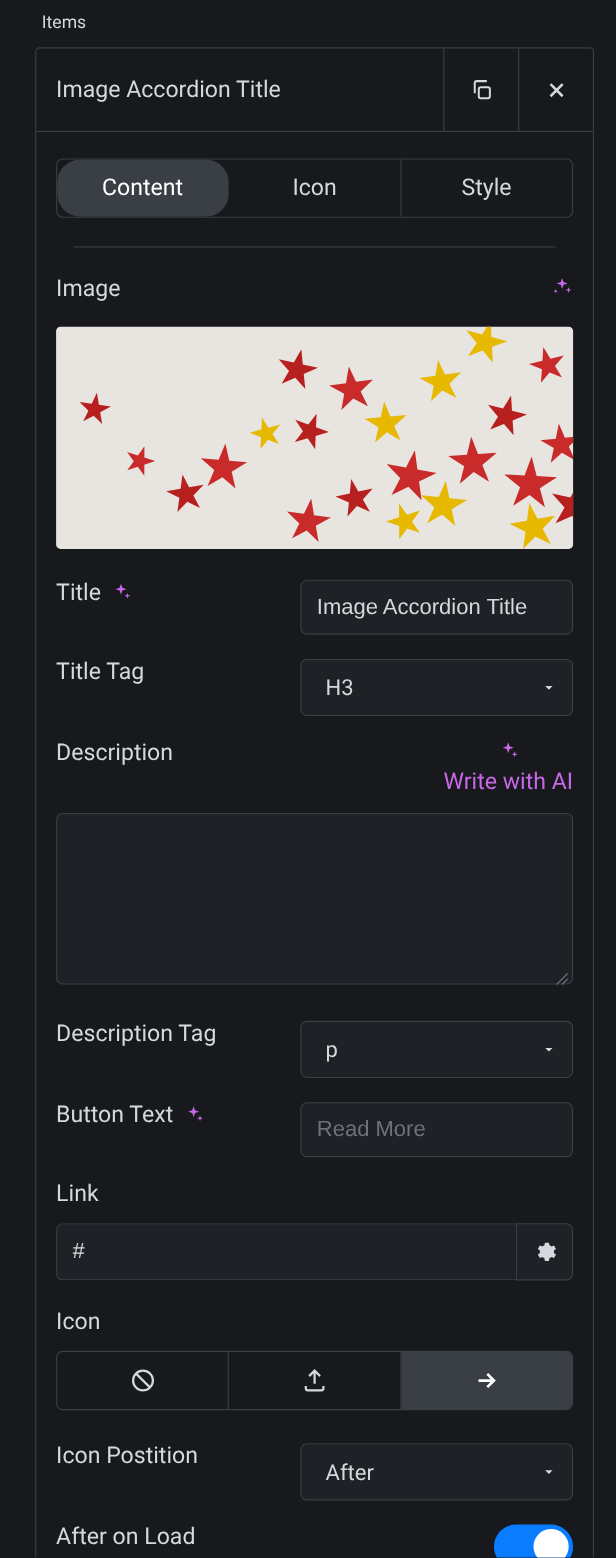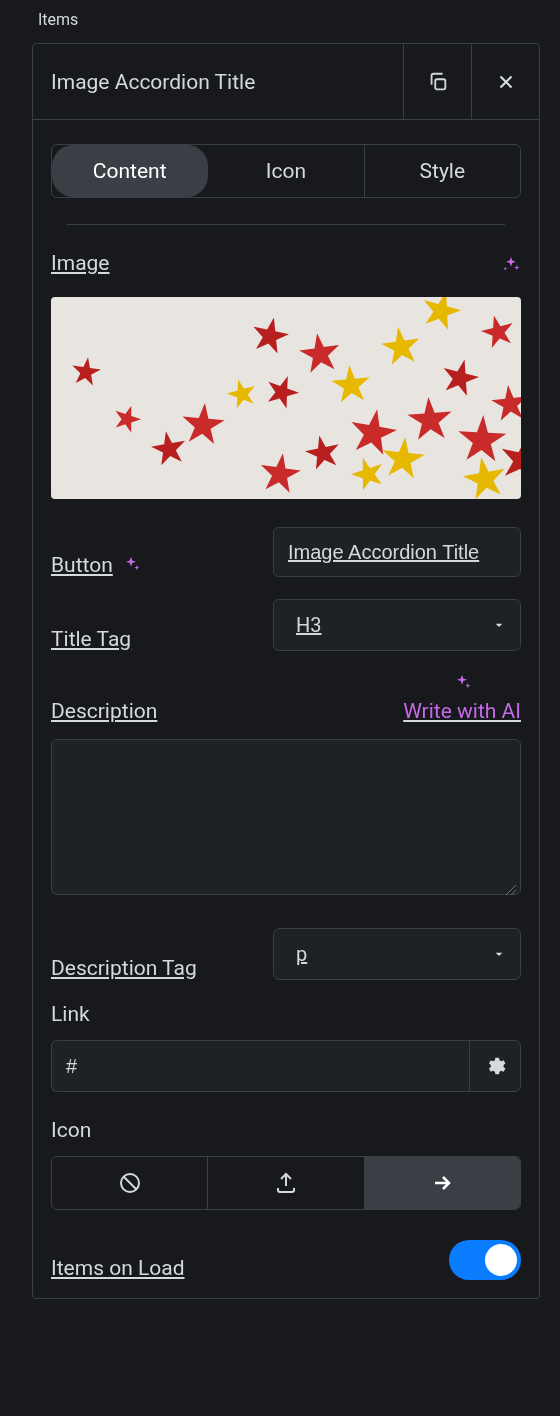--- a/index.html
+++ b/index.html
@@ -64,24 +64,23 @@
   }
   .tab:last-child { border-right: none; }
   .tab.active { background: #3a3f45; color: #fff; border-radius: 21px; }
   .divider {
     height: 1px;
     background: #3a3f45;
     margin: 26px 16px 26px 16px;
   }
   .row {
     display: flex;
-    align-items: flex-end;
+    align-items: flex-start;
     justify-content: space-between;
     margin-bottom: 22px;
-    text-decoration: underline;
   }
   .label {
     font-size: 21px;
     color: #d5d8dd;
     display: flex;
     align-items: center;
     gap: 8px;
   }
   .sparkle { color: #c768e8; }
   .sparkle svg { width: 20px; height: 20px; }
@@ -295,21 +294,21 @@
         <div class="star" style="--s:44px;--c:#e6b800;--r:-10deg;left:412px;top:160px"></div>
         <div class="star" style="--s:46px;--c:#b81f1f;--r:12deg;left:448px;top:140px"></div>
         <div class="star" style="--s:38px;--c:#c92a2a;--r:-6deg;left:440px;top:88px"></div>
         <div class="star" style="--s:40px;--c:#e6b800;--r:15deg;left:370px;top:-6px"></div>
         <div class="star" style="--s:34px;--c:#c92a2a;--r:-14deg;left:430px;top:18px"></div>
         <div class="star" style="--s:30px;--c:#b81f1f;--r:8deg;left:20px;top:60px"></div>
       </div>
 
       <div class="row">
         <span class="label">
-          <span>Button</span>
+          <span>Title</span>
           <span class="sparkle">
             <svg width="20" height="20" viewBox="0 0 24 24" fill="#c768e8">
                 <path d="M12 2l1.5 4.5L18 8l-4.5 1.5L12 14l-1.5-4.5L6 8l4.5-1.5L12 2zm7 10l.8 2.4 2.4.8-2.4.8L19 18.4l-.8-2.4-2.4-.8 2.4-.8.8-2.4z"></path>
               </svg>
           </span>
         </span>
         <input class="input w-240" value="Image Accordion Title" style="">
       </div>
 
       <div class="row">
@@ -346,20 +345,31 @@
         <div class="select-wrap">
           <div class="select" style="display:flex;align-items:center">p</div>
           <span class="chevron">
             <svg width="16" height="16" viewBox="0 0 24 24" fill="#d5d8dd">
                 <path d="M7 10l5 5 5-5z"></path>
               </svg>
           </span>
         </div>
       </div>
 
+      <div class="row">
+        <span class="label">
+          <span>Button Text</span>
+          <span class="sparkle">
+            <svg width="20" height="20" viewBox="0 0 24 24" fill="#c768e8">
+                <path d="M12 2l1.5 4.5L18 8l-4.5 1.5L12 14l-1.5-4.5L6 8l4.5-1.5L12 2zm7 10l.8 2.4 2.4.8-2.4.8L19 18.4l-.8-2.4-2.4-.8 2.4-.8.8-2.4z"></path>
+              </svg>
+          </span>
+        </span>
+        <input class="input w-240" placeholder="Read More" style="">
+      </div>
 
       <div class="field-block">
         <span class="field-label">Link</span>
         <div class="link-row">
           <input class="link-input" value="#" style="">
           <div class="link-gear">
             <svg width="22" height="22" viewBox="0 0 24 24" fill="#d5d8dd">
                 <path d="M12 8a4 4 0 1 0 0 8 4 4 0 0 0 0-8zm9.4 4a7.6 7.6 0 0 0-.1-1.2l2.1-1.6-2-3.4-2.5 1a7.5 7.5 0 0 0-2-1.2L16.4 3h-4l-.5 2.6a7.5 7.5 0 0 0-2 1.2l-2.5-1-2 3.4 2.1 1.6a7.6 7.6 0 0 0 0 2.4l-2.1 1.6 2 3.4 2.5-1a7.5 7.5 0 0 0 2 1.2l.5 2.6h4l.5-2.6a7.5 7.5 0 0 0 2-1.2l2.5 1 2-3.4-2.1-1.6c.1-.4.1-.8.1-1.2z"></path>
               </svg>
           </div>
@@ -381,23 +391,34 @@
               </svg>
           </div>
           <div class="seg-btn active">
             <svg width="24" height="24" viewBox="0 0 24 24" fill="none" stroke="#ffffff" stroke-width="2.5">
                 <path d="M5 12h14M13 6l6 6-6 6"></path>
               </svg>
           </div>
         </div>
       </div>
 
+      <div class="row">
+        <span class="label">Icon Postition</span>
+        <div class="select-wrap">
+          <div class="select" style="display:flex;align-items:center">After</div>
+          <span class="chevron">
+            <svg width="16" height="16" viewBox="0 0 24 24" fill="#d5d8dd">
+                <path d="M7 10l5 5 5-5z"></path>
+              </svg>
+          </span>
+        </div>
+      </div>
 
       <div class="row" style="margin-bottom:0">
-        <span class="label">Items on Load</span>
+        <span class="label">After on Load</span>
         <div class="toggle">
           <div class="toggle-knob"></div>
         </div>
       </div>
 
     </div>
   </div>
 </div>
 
 </body></html>

